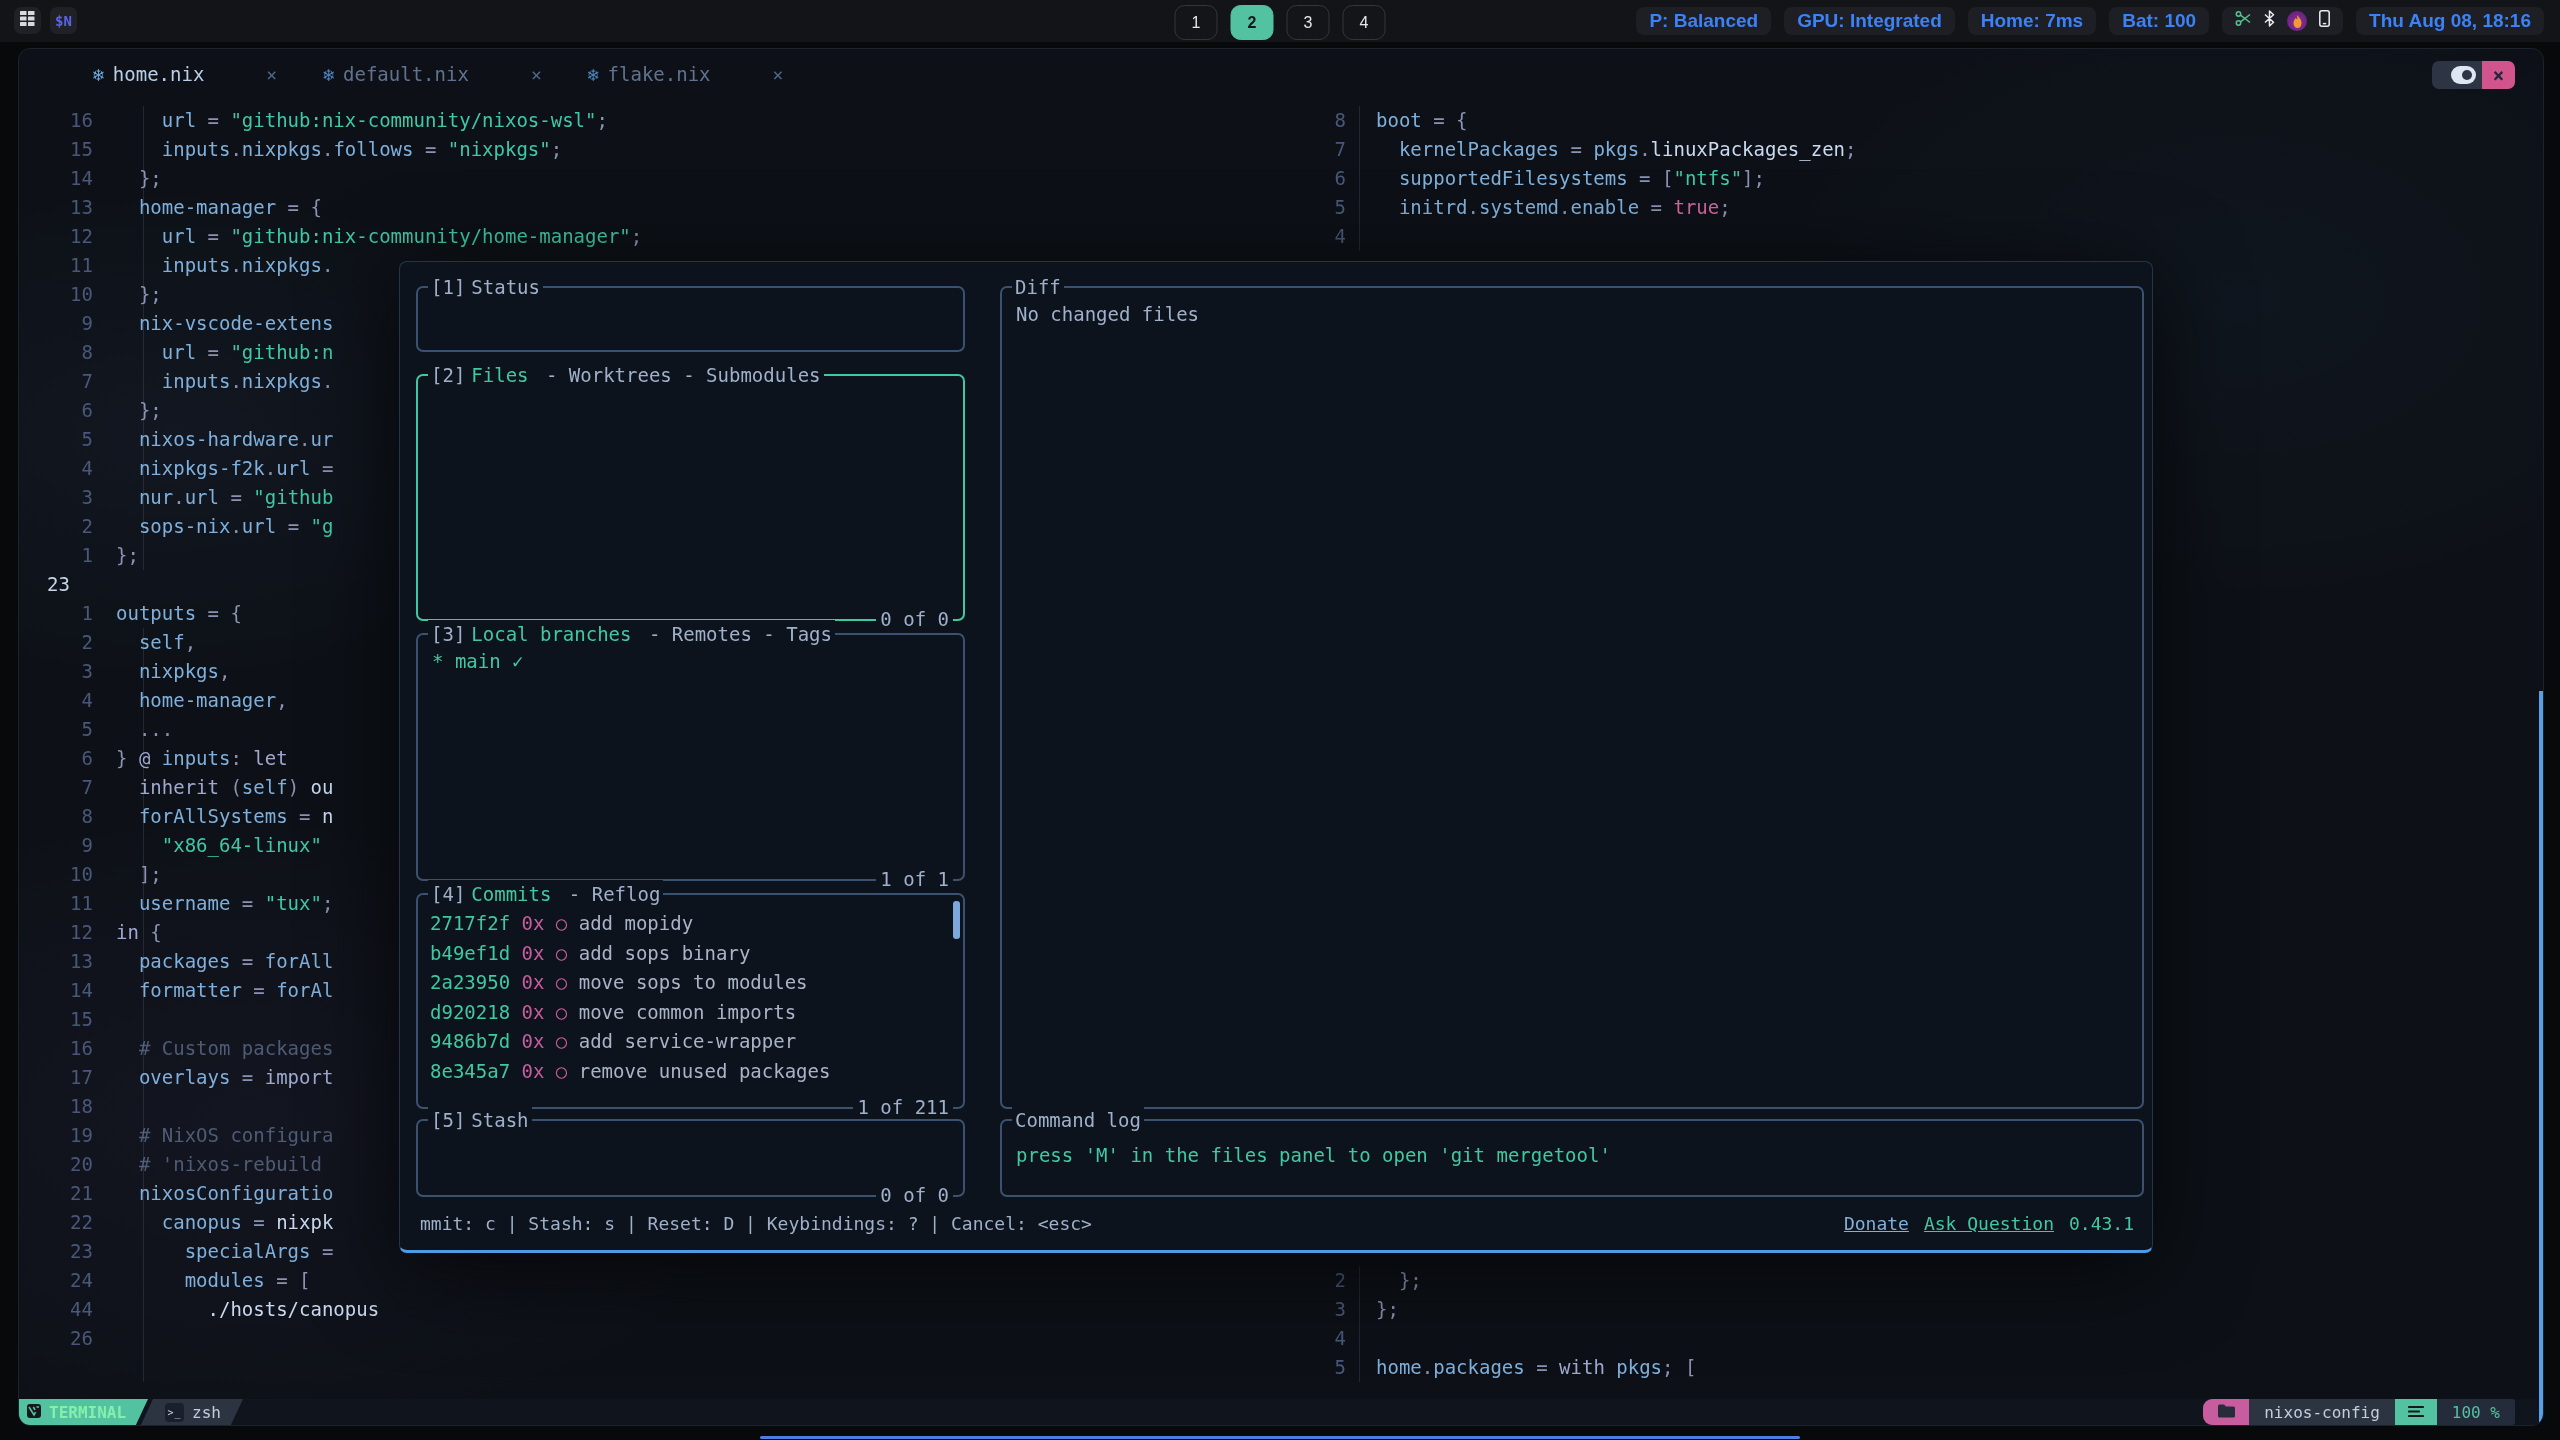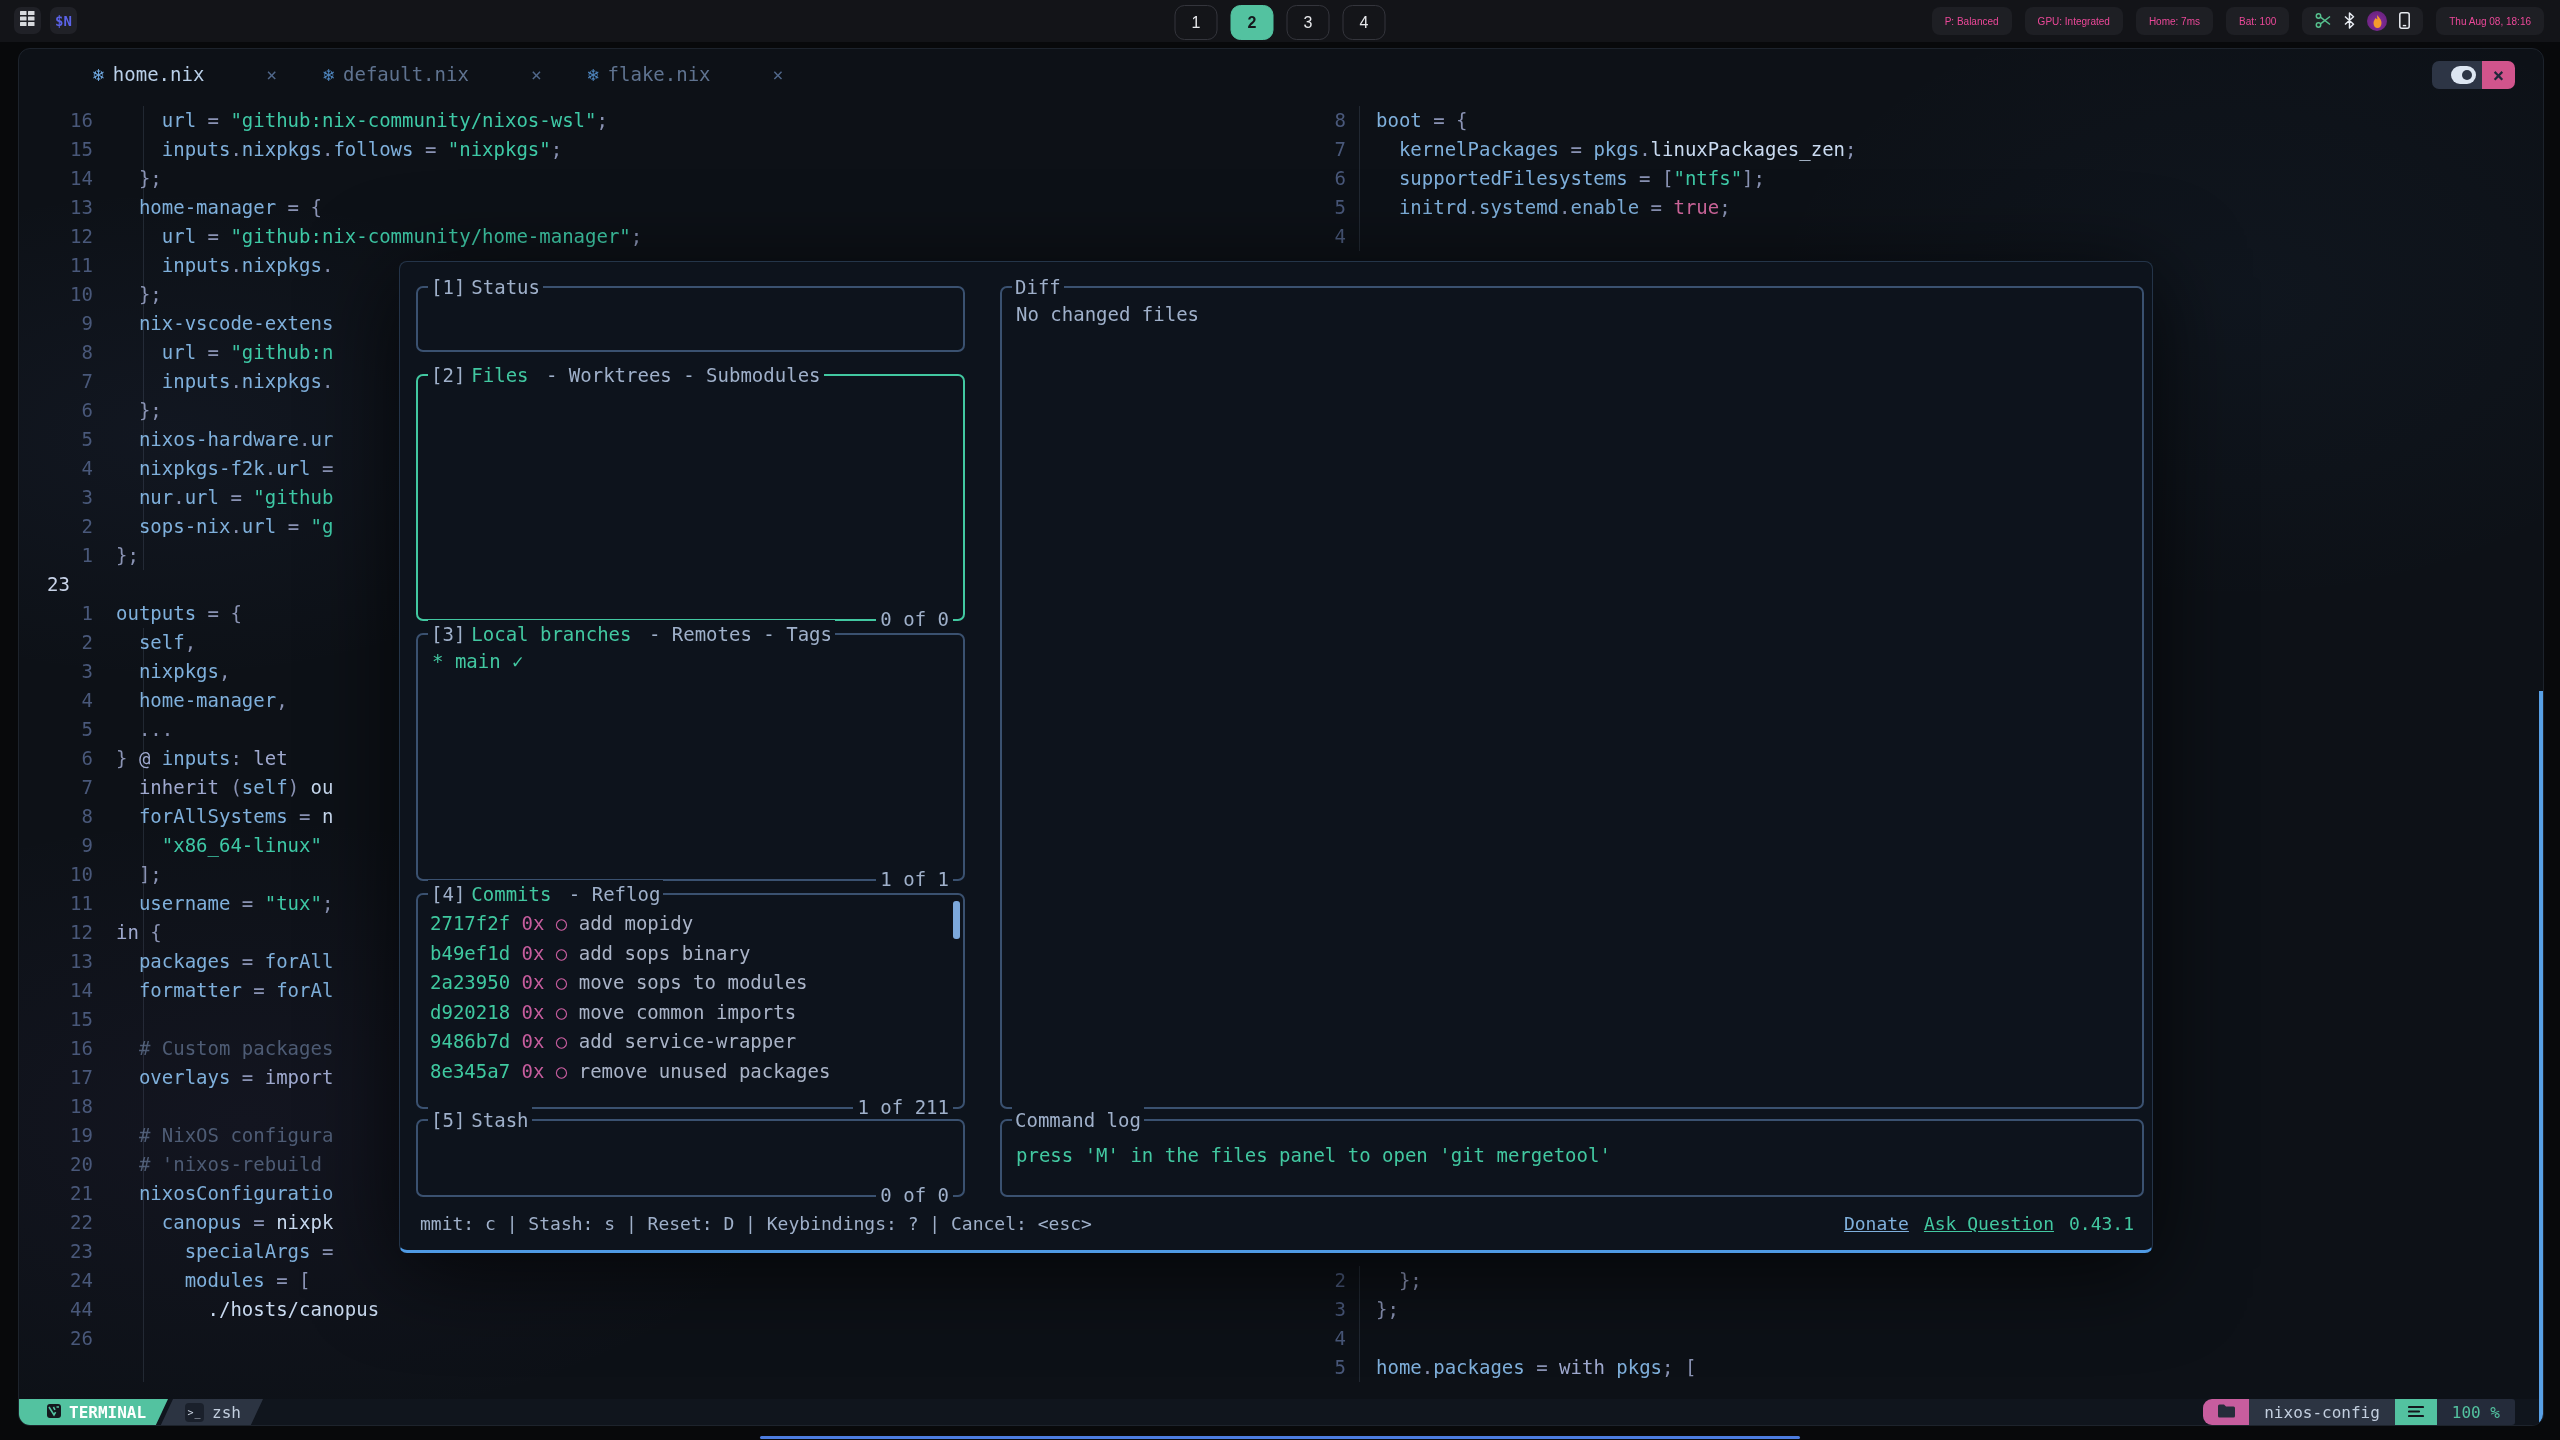--- a/index.html
+++ b/index.html
@@ -9,22 +9,22 @@
   
   .topbar{position:absolute;left:0;top:0;right:0;height:42px;background:#131418;}
   .tb-left{position:absolute;left:14px;top:7px;display:flex;gap:9px;}
   .tb-icon{width:27px;height:27px;border-radius:7px;background:#202127;display:flex;align-items:center;justify-content:center;}
   .tb-icon.nix{color:#5b63e8;font:bold 14px "DejaVu Sans Mono",monospace;}
   .tb-center{position:absolute;left:50%;top:5px;transform:translateX(-50%);display:flex;gap:13px;}
   .ws-btn{min-width:41px;height:33px;border:1px solid #34353c;border-radius:10px;color:#e6e7ea;
           font-size:16px;display:flex;align-items:center;justify-content:center;background:#141519;}
   .ws-btn.on{background:#53c2a0;border-color:#53c2a0;color:#15171c;font-weight:bold;}
   .tb-right{position:absolute;right:16px;top:7px;display:flex;gap:13px;align-items:center;}
-  .pill{height:28px;border-radius:8px;background:#1e1f24;color:#ec4899;font-size:10px;
-        display:flex;align-items:center;padding:0 13px;white-space:nowrap;}
+  .pill{height:28px;border-radius:8px;background:#1e1f24;color:#3b82f6;font-size:19px;
+        display:flex;align-items:center;padding:0 13px;white-space:nowrap;font-weight:bold;}
   .pill.tray{gap:12px;padding:0 13px;}
   .flame-wrap{width:20px;height:20px;border-radius:50%;background:radial-gradient(circle at 50% 60%,#8b2fa0,#5e1e74);display:flex;align-items:center;justify-content:center;}
 
   
   .window{position:absolute;left:18px;top:48px;width:2524px;height:1376px;border-radius:12px;overflow:hidden;
     border:1px solid #1d232c;
     background:
       radial-gradient(700px 380px at 6% 28%,rgba(96,120,200,0.055),transparent 65%),
       radial-gradient(900px 480px at 9% 78%,rgba(130,95,200,0.05),transparent 65%),
       radial-gradient(800px 520px at 88% 18%,rgba(80,140,210,0.04),transparent 60%),
@@ -85,21 +85,21 @@
   .donate{color:#7fb0dc;text-decoration:underline;}
   .ask{color:#42c8a1;text-decoration:underline;}
   .ver{color:#42c8a1;}
 
   
   .statusbar{position:absolute;left:0;right:0;bottom:0;height:26px;background:#10151d;display:flex;align-items:center;
              font:16px "DejaVu Sans Mono",monospace;color:#c2cede;}
   .sb-seg{position:relative;height:26px;display:flex;align-items:center;gap:8px;padding:0 22px 0 12px;}
   .sb-seg::before{content:"";position:absolute;top:0;bottom:0;left:0;right:0;transform:skewX(-25deg);transform-origin:0 0;z-index:0;}
   .sb-seg>*{position:relative;z-index:1;}
-  .sb-term{color:#ffffff;font-weight:bold;padding-left:28px;}
+  .sb-term{color:#86efac;font-weight:bold;padding-left:8px;}
   .sb-term::before{background:#53c2a0;left:-24px;}
   .sb-zsh{margin-left:5px;}
   .sb-zsh::before{background:#2c3442;}
   .zsh-ico{width:19px;height:19px;border-radius:4px;background:#1a202b;color:#cdd6e4;font-size:10px;
            display:flex;align-items:center;justify-content:center;letter-spacing:1px;}
   .sb-right{margin-left:auto;display:flex;align-items:center;height:26px;margin-right:28px;}
   .folder-seg{width:46px;height:26px;background:#c75d9e;border-radius:9px 0 0 9px;display:flex;align-items:center;justify-content:center;}
   .repo-seg{height:26px;background:#2c3442;display:flex;align-items:center;padding:0 15px;}
   .lines-seg{width:42px;height:26px;background:#53c2a0;display:flex;align-items:center;justify-content:center;color:#14171d;font-weight:bold;font-size:17px;}
   .pct-seg{height:26px;background:#242b3a;display:flex;align-items:center;padding:0 15px;color:#53c2a0;border-radius:0 3px 3px 0;}

